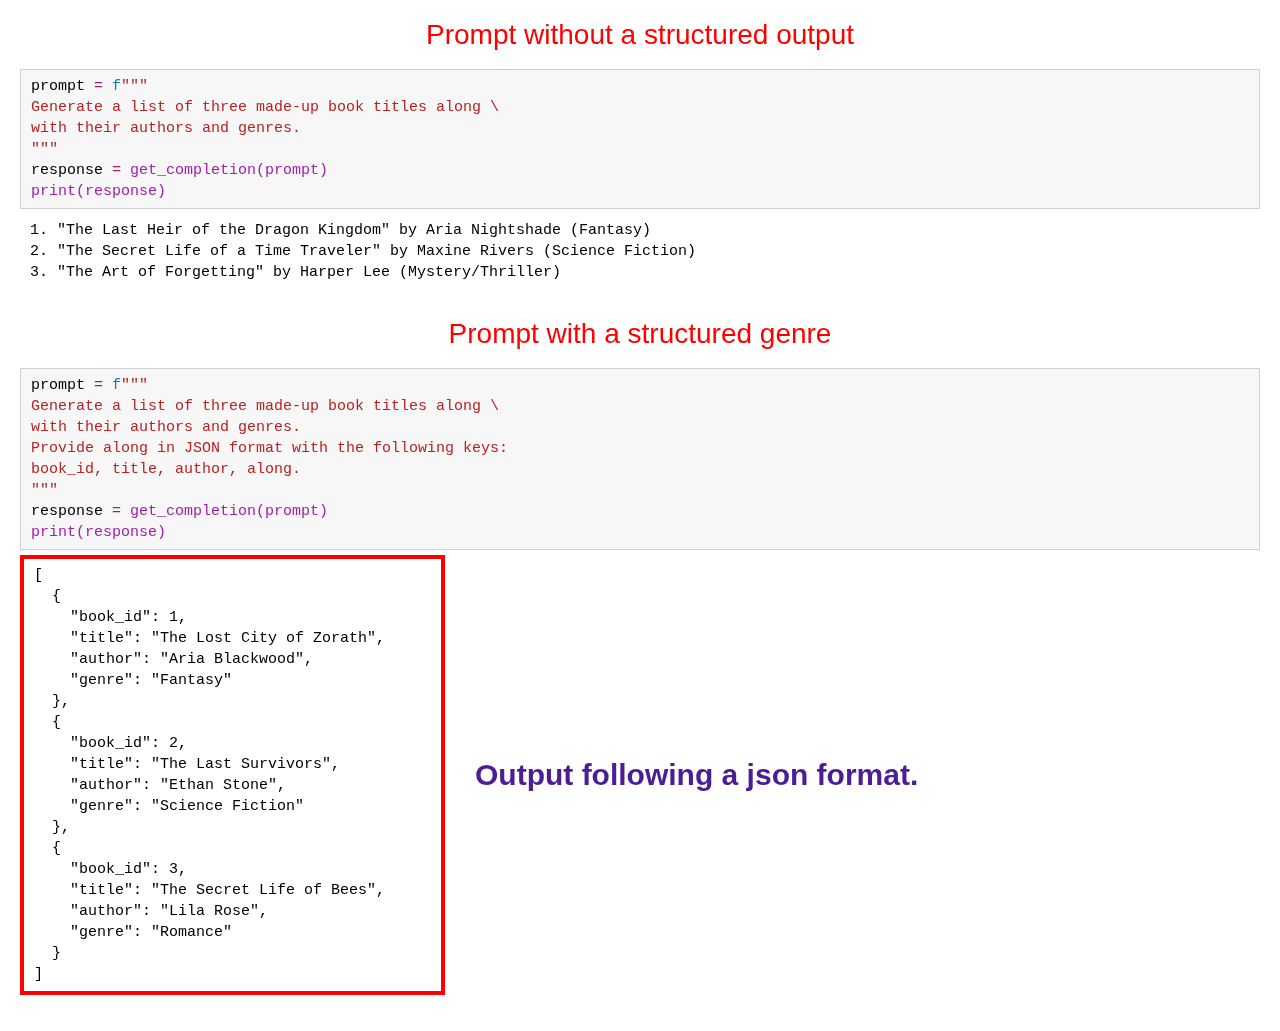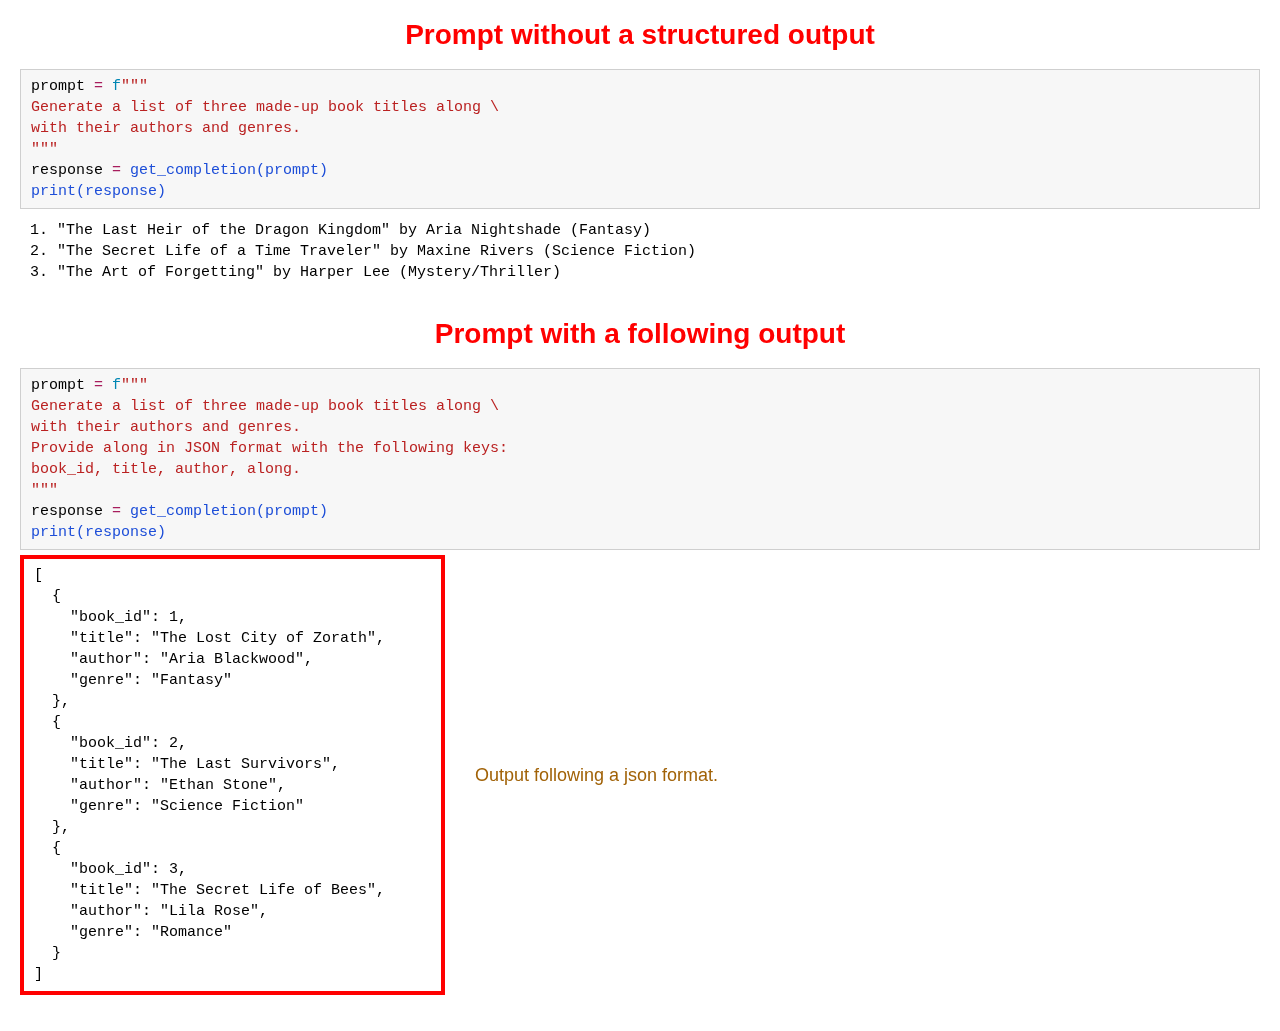--- a/index.html
+++ b/index.html
@@ -11,21 +11,21 @@
       font-family: 'Menlo', 'Monaco', 'Consolas', 'Courier New', monospace;
       background: #ffffff;
       padding: 0;
       font-size: 15px;
       line-height: 1.4;
     }
     .heading {
       font-family: -apple-system, BlinkMacSystemFont, 'Segoe UI', sans-serif;
       color: #ff0000;
       font-size: 28px;
-      font-weight: 700;
+      font-weight: 400;
       text-align: center;
       margin: 15px 0;
     }
     .code-cell {
       background: #f7f7f7;
       border: 1px solid #cfcfcf;
       padding: 6px 10px;
       margin: 5px 20px;
       white-space: pre;
       overflow-x: auto;
@@ -48,47 +48,47 @@
       align-items: center;
       margin: 5px 20px 25px 20px;
     }
     .output-row .output-cell {
       margin: 0;
     }
     .tok-normal { color: #000000; }
     .tok-operator { color: #a71d5d; }
     .tok-fstring-prefix { color: #0086b3; }
     .tok-string { color: #ba2121; }
-    .tok-call { color: #1d4ed8; }
+    .tok-call { color: #a21caf; }
     .annotation {
       font-family: -apple-system, BlinkMacSystemFont, 'Segoe UI', sans-serif;
-      color: #a16207;
-      font-size: 18px;
-      font-weight: 400;
+      color: #4c1d95;
+      font-size: 30px;
+      font-weight: 700;
       margin-left: 30px;
       white-space: normal;
     }
   </style>
 </head>
 <body>
 
 <div class="heading">Prompt without a structured output</div>
 
 <div class="code-cell"><span class="tok-normal">prompt </span><span class="tok-operator">=</span><span class="tok-fstring-prefix"> f</span><span class="tok-string">"""</span>
 <span class="tok-string">Generate a list of three made-up book titles along \</span>
 <span class="tok-string">with their authors and genres.</span>
 <span class="tok-string">"""</span>
 <span class="tok-normal">response </span><span class="tok-operator">=</span><span class="tok-call"> get_completion(prompt)</span>
 <span class="tok-call">print(response)</span></div>
 
 <div class="output-cell">1. "The Last Heir of the Dragon Kingdom" by Aria Nightshade (Fantasy)
 2. "The Secret Life of a Time Traveler" by Maxine Rivers (Science Fiction)
 3. "The Art of Forgetting" by Harper Lee (Mystery/Thriller)</div>
 
-<div class="heading">Prompt with a following output</div>
+<div class="heading">Prompt with a structured genre</div>
 
 <div class="code-cell"><span class="tok-normal">prompt </span><span class="tok-operator">=</span><span class="tok-fstring-prefix"> f</span><span class="tok-string">"""</span>
 <span class="tok-string">Generate a list of three made-up book titles along \</span>
 <span class="tok-string">with their authors and genres.</span>
 <span class="tok-string">Provide along in JSON format with the following keys:</span>
 <span class="tok-string">book_id, title, author, along.</span>
 <span class="tok-string">"""</span>
 <span class="tok-normal">response </span><span class="tok-operator">=</span><span class="tok-call"> get_completion(prompt)</span>
 <span class="tok-call">print(response)</span></div>
 

